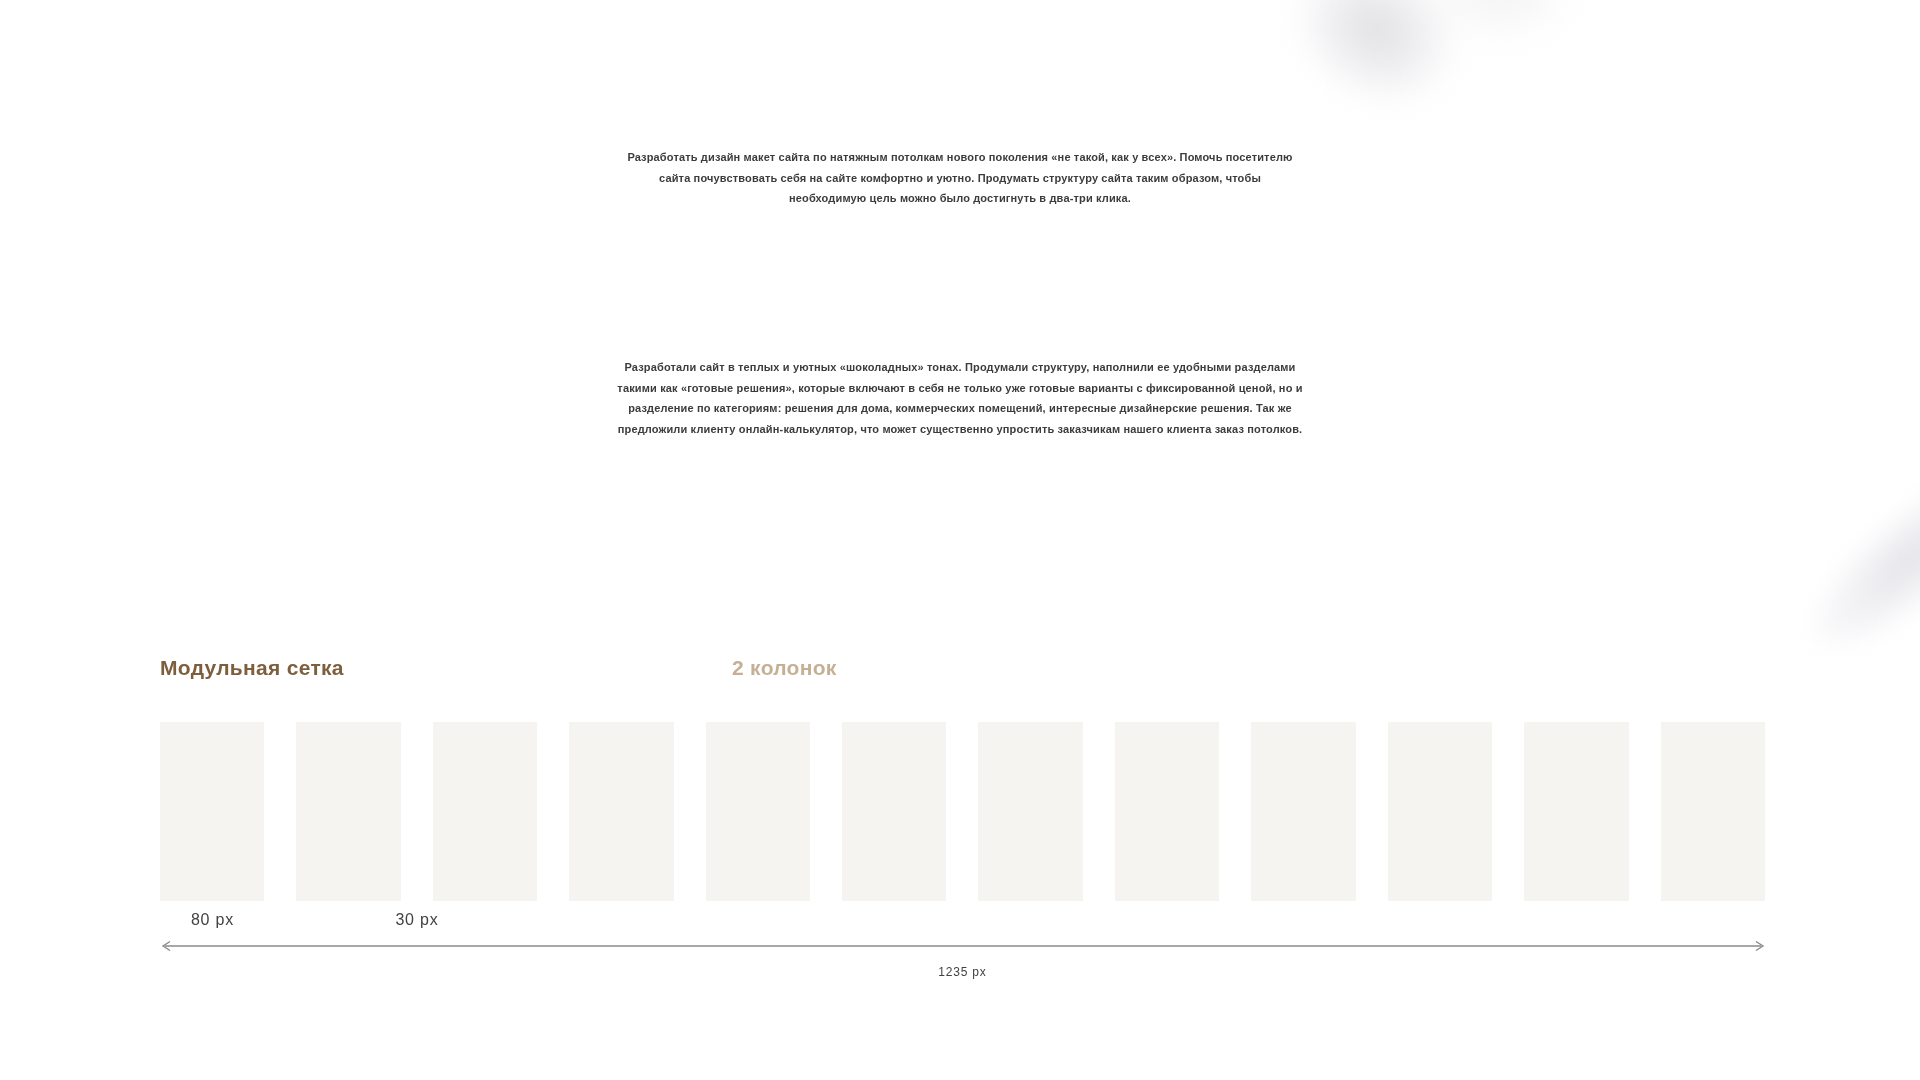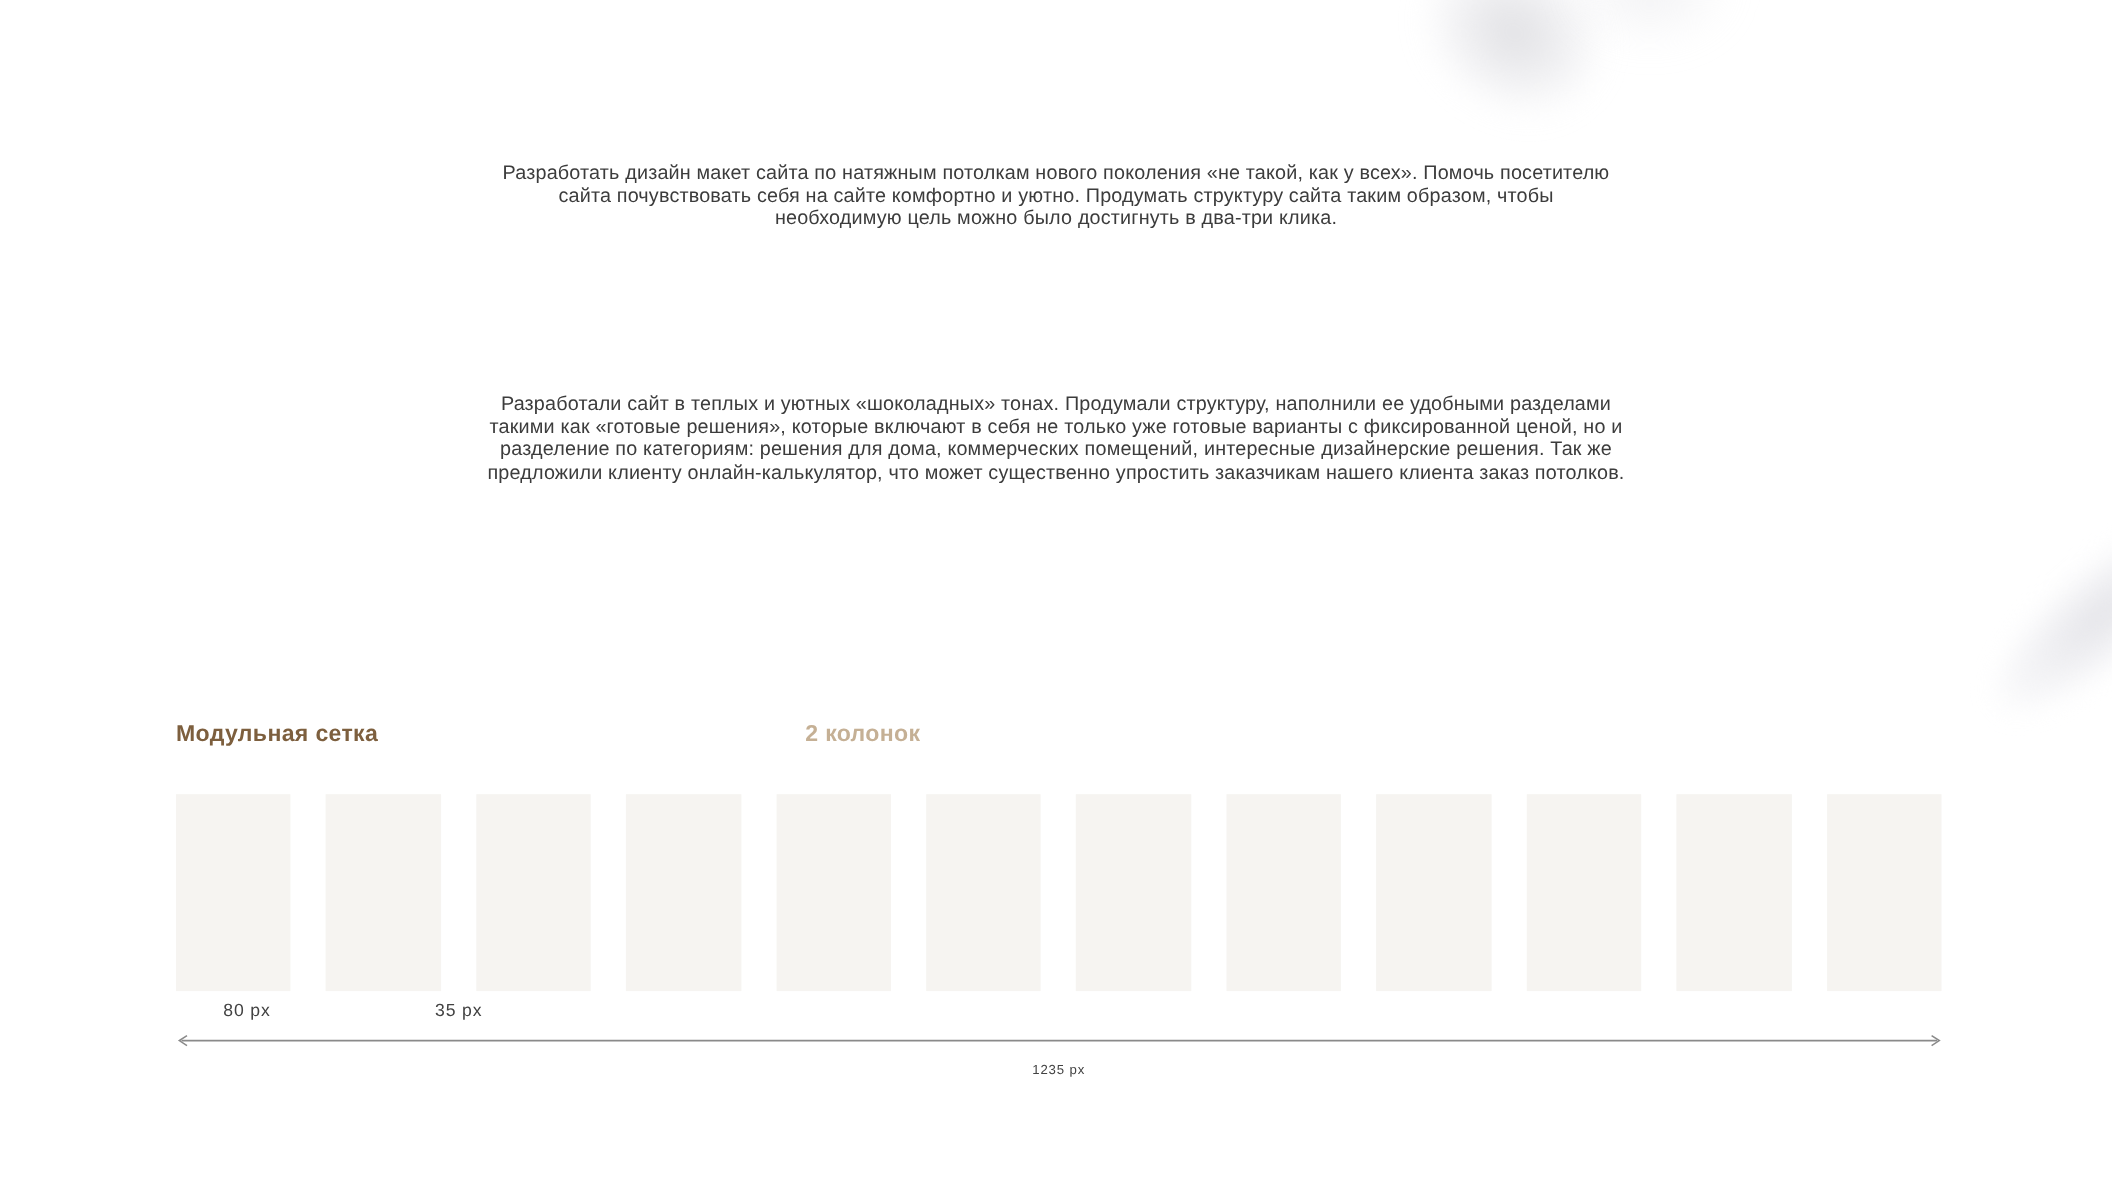--- a/index.html
+++ b/index.html
@@ -41,21 +41,21 @@
 
   
   .text-section{position:absolute;left:0;right:0;text-align:center;}
   .text-section h2{
     margin:0 0 23px 0;
     font-size:26px;line-height:31px;font-weight:700;
     letter-spacing:.4px;color:var(--accent);
   }
   .text-section p{
     margin:0 auto;
-    font-size:18px;line-height:20.6px;font-weight:400;
+    font-size:11px;line-height:20.6px;font-weight:700;
     letter-spacing:.15px;color:var(--body);
     white-space:pre-line;
   }
   #task-section{top:147px;}
   #solution-section{top:357px;}
 
   
   .grid-section{position:absolute;top:656px;left:160px;width:1605px;}
   .grid-header{position:relative;height:66px;}
   .grid-header h3{
@@ -74,21 +74,21 @@
   }
   .columns .col{background:var(--colfill);}
 
   .measure-labels{position:relative;height:38px;}
   .measure-labels span{
     position:absolute;top:11px;
     font-size:16px;line-height:16px;font-weight:400;
     letter-spacing:.8px;color:var(--label);
     white-space:nowrap;
   }
-  .label-col-width{left:12px;width:105px;text-align:center;}
+  .label-col-width{left:0;width:105px;text-align:center;}
   .label-gutter{left:209px;width:96px;text-align:center;}
 
   .arrow-wrap{position:relative;height:12px;margin-top:1px;}
   .arrow-wrap svg{position:absolute;left:-3px;top:0;display:block;}
 
   .total-label{
     margin-top:11px;text-align:center;
     font-size:12px;line-height:18px;font-weight:400;
     letter-spacing:.8px;color:var(--label);
   }
@@ -129,21 +129,21 @@
       <div class="col"></div>
       <div class="col"></div>
       <div class="col"></div>
       <div class="col"></div>
       <div class="col"></div>
       <div class="col"></div>
     </div>
 
   <div class="measure-labels">
     <span class="label-col-width">80 px</span>
-    <span class="label-gutter">35 px</span>
+    <span class="label-gutter">30 px</span>
   </div>
 
   <div class="arrow-wrap">
     <svg width="1612" height="12" viewBox="0 0 1612 12">
       <line x1="8" y1="6" x2="1604" y2="6" stroke="#8a8a8a" stroke-width="1.6"></line>
       <path d="M13,1.5 L6,6 L13,10.5" fill="none" stroke="#8a8a8a" stroke-width="1.4"></path>
       <path d="M1599,1.5 L1606,6 L1599,10.5" fill="none" stroke="#8a8a8a" stroke-width="1.4"></path>
     </svg>
   </div>
 

